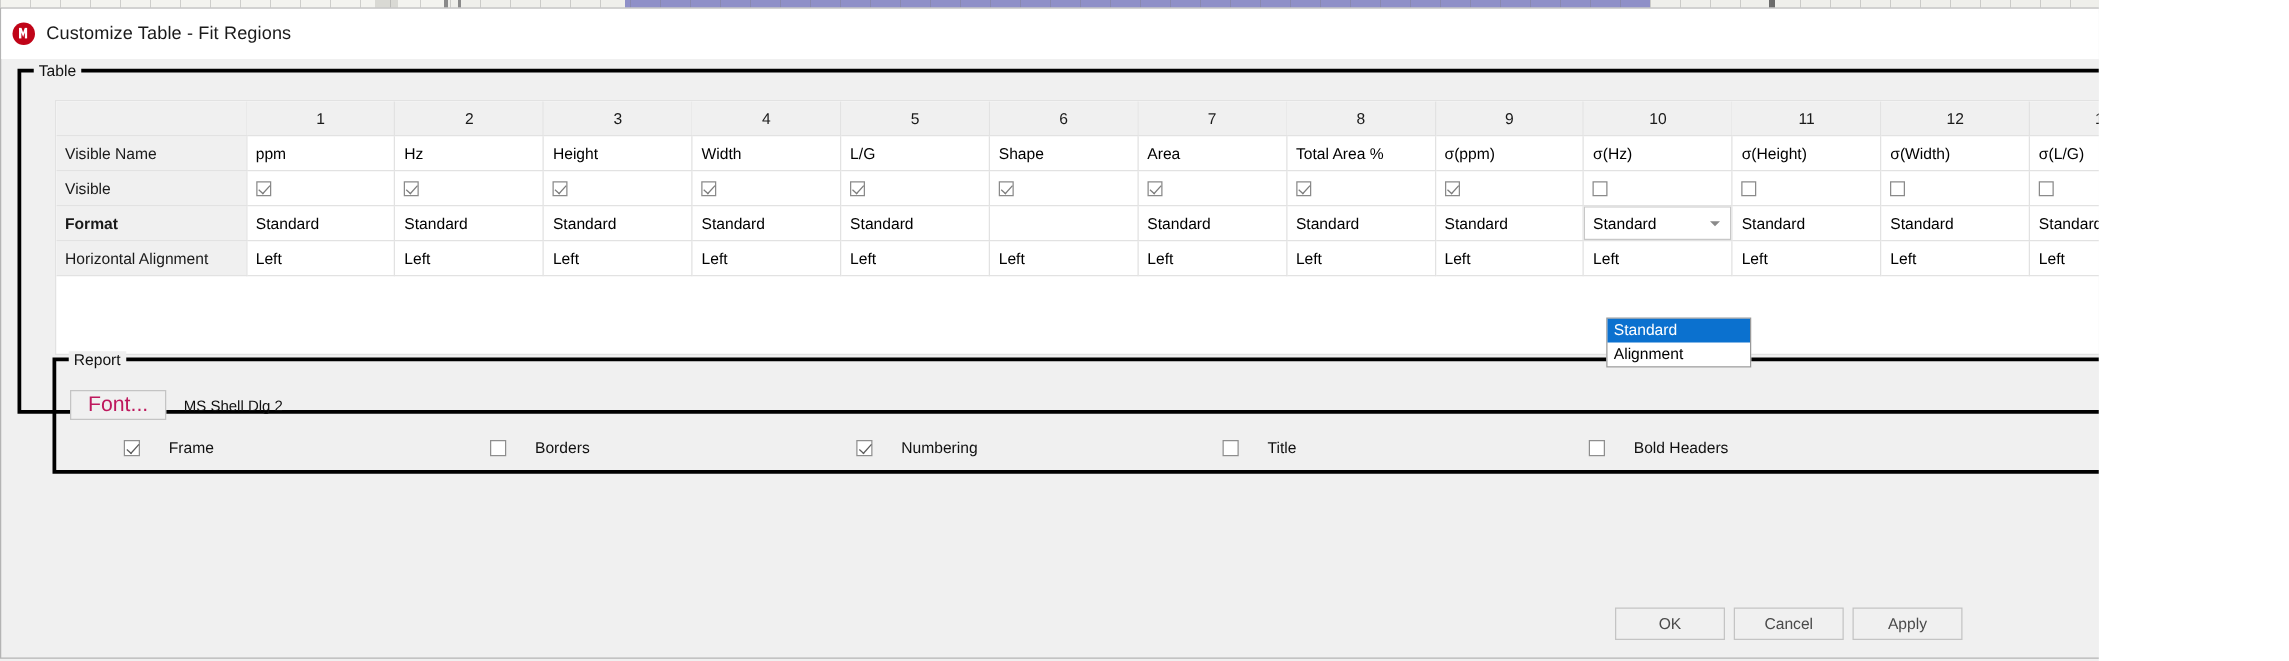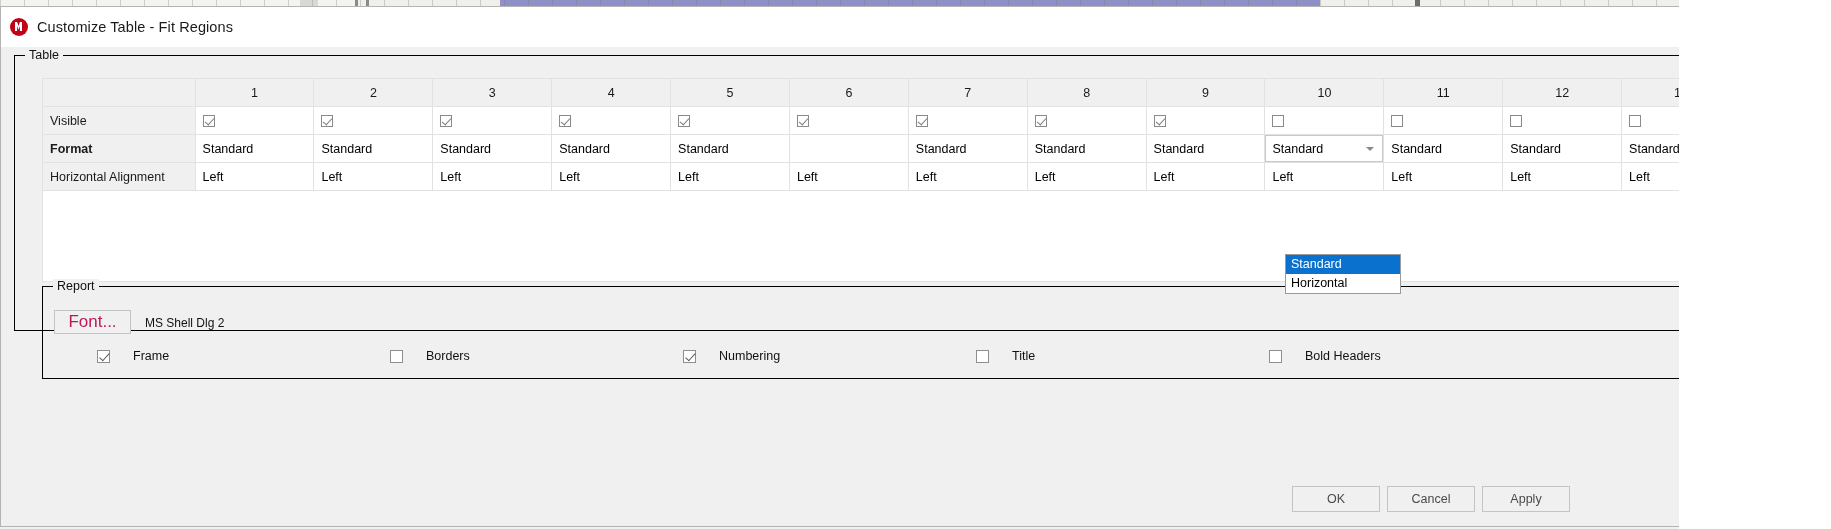--- a/index.html
+++ b/index.html
@@ -107,21 +107,21 @@
     cursor: default;
     background: transparent;
     border: 0;
     font-family: "Liberation Sans", sans-serif;
   }
   .title-btn.close { width: 50px; }
 
   
   .groupbox {
     position: absolute;
-    border: 1px solid #000000;
+    border: 3px solid #000000;
     box-sizing: border-box;
   }
   .groupbox > .legend {
     position: absolute;
     top: -8px; left: 10px;
     background: #f0f0f0;
     padding: 0 4px;
     font-size: 12.5px;
     color: #111;
   }
@@ -403,20 +403,36 @@
                 <th>8</th>
                 <th>9</th>
                 <th class="sel">10</th>
                 <th>11</th>
                 <th>12</th>
                 <th>13</th>
               </tr>
           </thead>
           <tbody>
               <tr>
+                <td class="rowlabel">Visible Name</td>
+                <td>ppm</td>
+                <td>Hz</td>
+                <td>Height</td>
+                <td>Width</td>
+                <td>L/G</td>
+                <td>Shape</td>
+                <td>Area</td>
+                <td>Total Area %</td>
+                <td>σ(ppm)</td>
+                <td>σ(Hz)</td>
+                <td>σ(Height)</td>
+                <td>σ(Width)</td>
+                <td>σ(L/G)</td>
+              </tr>
+              <tr>
                 <td class="rowlabel">Visible</td>
                 <td><span class="cb checked"></span></td>
                 <td><span class="cb checked"></span></td>
                 <td><span class="cb checked"></span></td>
                 <td><span class="cb checked"></span></td>
                 <td><span class="cb checked"></span></td>
                 <td><span class="cb checked"></span></td>
                 <td><span class="cb checked"></span></td>
                 <td><span class="cb checked"></span></td>
                 <td><span class="cb checked"></span></td>
@@ -462,21 +478,21 @@
                 <td>Left</td>
                 <td>Left</td>
               </tr>
             </tbody>
         </table>
       </div>
     </div>
 
     <div class="combo-popup">
         <div class="opt active">Standard</div>
-        <div class="opt">Horizontal</div>
+        <div class="opt">Alignment</div>
       </div>
 
     <div class="groupbox" id="group-report">
       <span class="legend">Report</span>
 
       <button class="font-btn">Font...</button>
       <span class="font-name">MS Shell Dlg 2</span>
 
       <span class="color-label">Color:</span>
       <div class="color-combo">

